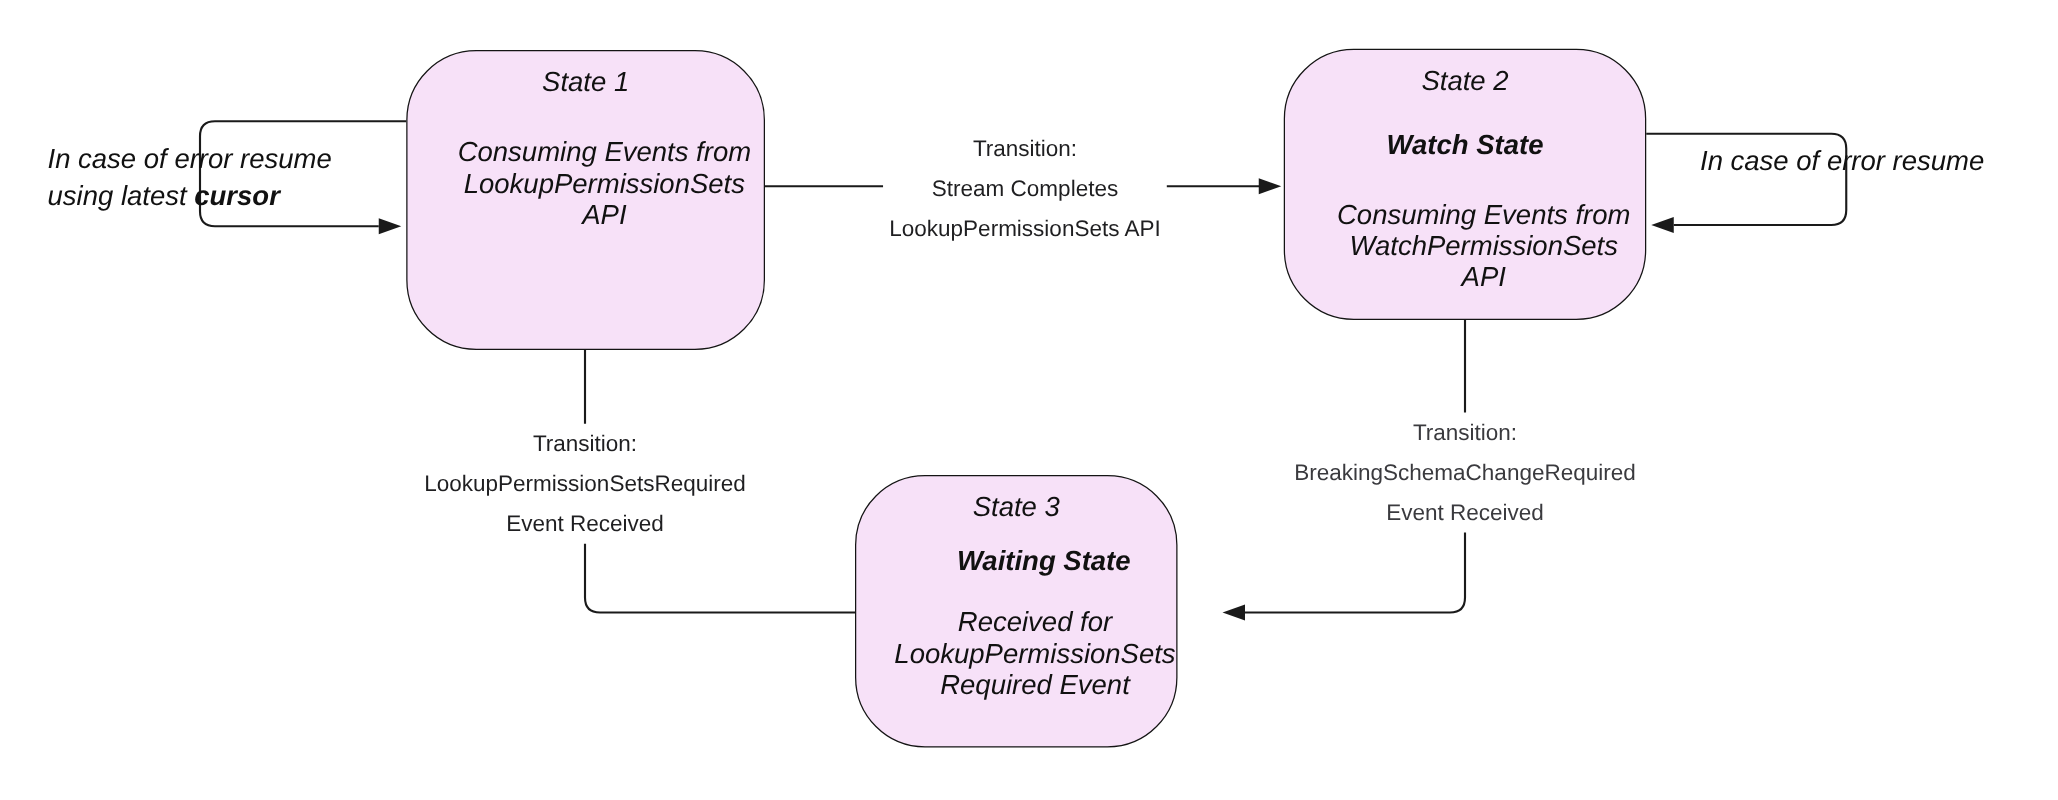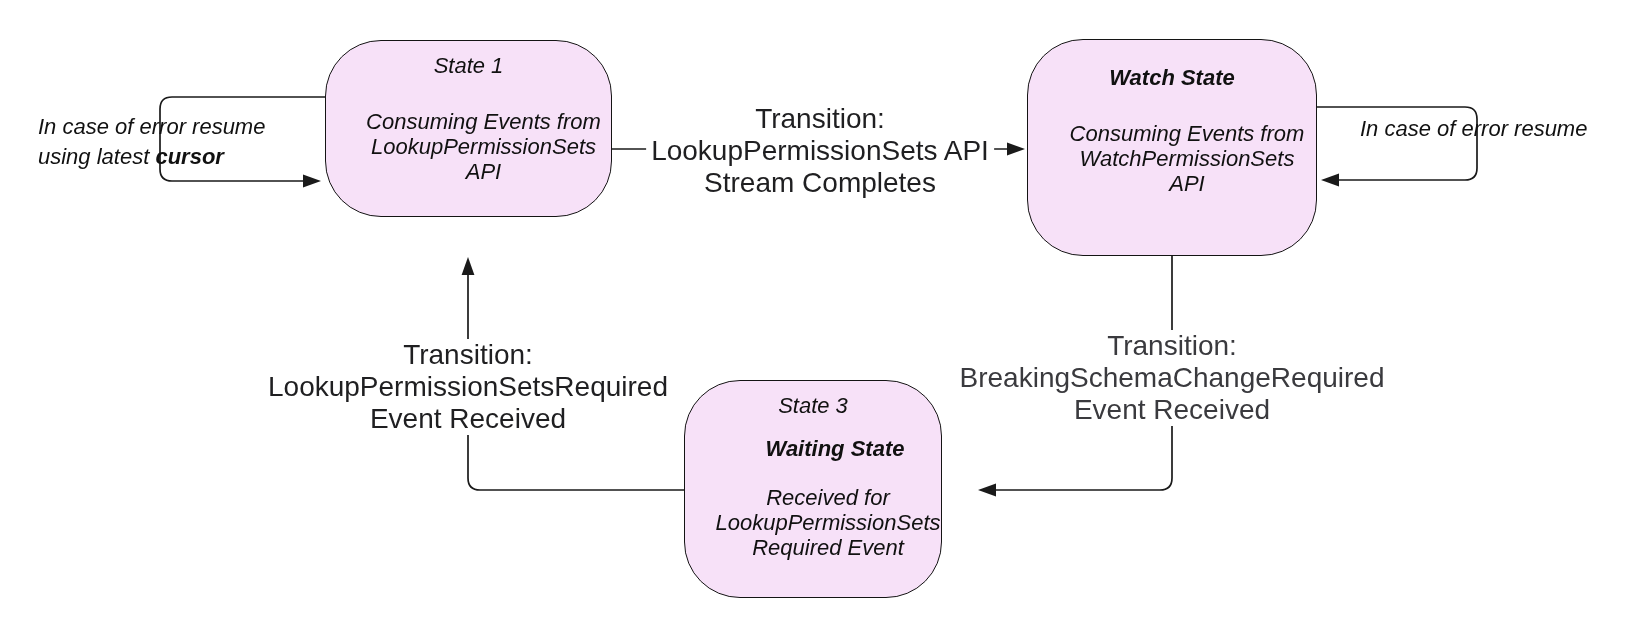--- a/index.html
+++ b/index.html
@@ -26,21 +26,21 @@
   .state .s-title{margin-top:12px;font-size:22px;line-height:26px;}
   .state .s-name{margin-top:25px;font-size:22px;line-height:26px;font-weight:bold;}
   .state .s-desc{margin-top:30px;font-size:22px;line-height:25px;padding-left:30px;}
   .state.s3 .s-name{margin-top:17px;padding-left:44px;}
   .state.s3 .s-desc{margin-top:23px;}
 
   .t-label{
     position:absolute;
     transform:translateX(-50%);
     text-align:center;
-    font-size:28px;line-height:32px;
+    font-size:18px;line-height:32px;
     color:var(--label-text,#1f1f21);
     background:var(--background,#fff);
     padding:0 5px;
     white-space:nowrap;
   }
   .t-label.muted{color:var(--label-muted,#3a3a3e);}
 
   .note{
     position:absolute;
     font-style:italic;
@@ -76,52 +76,53 @@
       <path d="M 1172 256 V 478 Q 1172 490 1160 490 H 996"></path>
       <polygon points="978,490 996,483.6 996,496.4"></polygon>
     </g>
 
     <g>
       <path d="M 684 490 H 480 Q 468 490 468 478 V 275"></path>
       <polygon points="468,257 461.6,275 474.4,275"></polygon>
     </g>
   </svg>
 
-  <div class="state" style="left:325px;top:40px;width:287px;height:177px">
+  <div class="state" style="left:325px;top:40px;width:287px;height:240px">
     <div class="s-title">State 1</div>
     <div class="s-desc">
       <div>Consuming Events from</div>
       <div>LookupPermissionSets</div>
       <div>API</div>
     </div>
   </div>
 
   <div class="state" style="left:1027px;top:39px;width:290px;height:217px">
+    <div class="s-title">State 2</div>
     <div class="s-name">Watch State</div>
     <div class="s-desc">
       <div>Consuming Events from</div>
       <div>WatchPermissionSets</div>
       <div>API</div>
     </div>
   </div>
 
   <div class="state s3" style="left:684px;top:380px;width:258px;height:218px">
     <div class="s-title">State 3</div>
     <div class="s-name">Waiting State</div>
     <div class="s-desc">
       <div>Received for</div>
       <div>LookupPermissionSets</div>
       <div>Required Event</div>
     </div>
   </div>
 
   <div class="t-label" style="left:820px;top:103px">
     <div>Transition:</div>
+    <div>Stream Completes</div>
     <div>LookupPermissionSets API</div>
-    <div>Stream Completes</div>
   </div>
 
   <div class="t-label muted" style="left:1172px;top:330px">
     <div>Transition:</div>
     <div>BreakingSchemaChangeRequired</div>
     <div>Event Received</div>
   </div>
 
   <div class="t-label" style="left:468px;top:339px">
     <div>Transition:</div>

